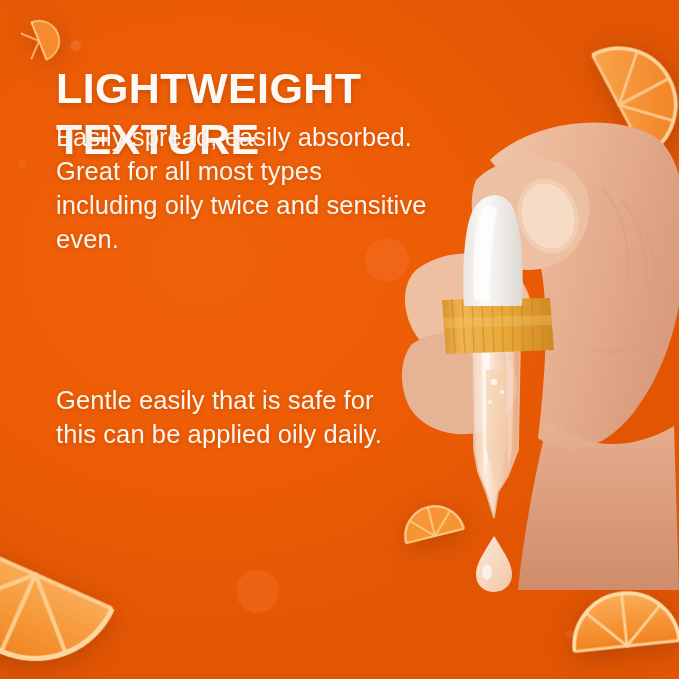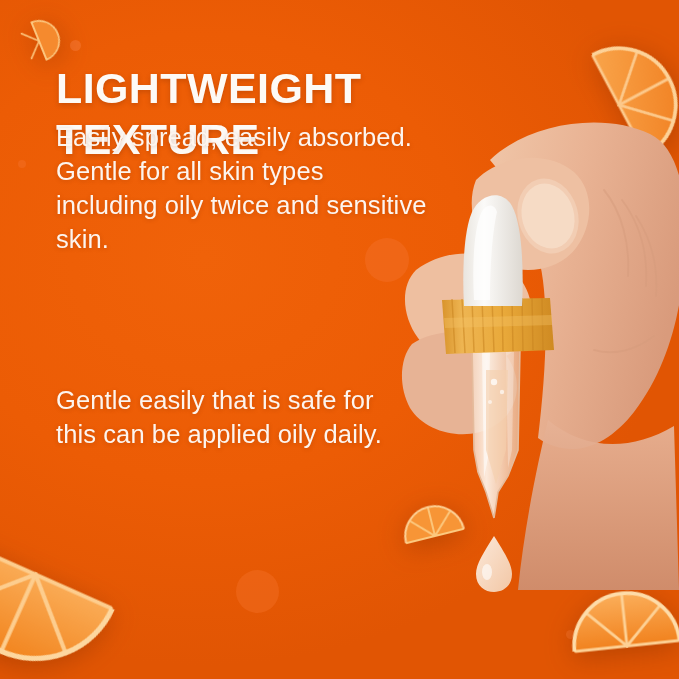--- a/index.html
+++ b/index.html
@@ -246,23 +246,23 @@
       </g>
     </svg>
   </div>
 
   <div class="b1">
     <h2 class="head">LIGHTWEIGHT TEXTURE</h2>
   </div>
 
   <div class="b2">
     <p class="body">Easily spread, easily absorbed.</p>
-    <p class="body">Gentle for all skin types</p>
+    <p class="body">Great for all most types</p>
     <p class="body">including oily twice and sensitive</p>
-    <p class="body">skin.</p>
+    <p class="body">even.</p>
   </div>
 
 
   <div class="b4">
     <p class="body">Gentle easily that is safe for</p>
     <p class="body">this can be applied oily daily.</p>
   </div>
 
 </div>
 

